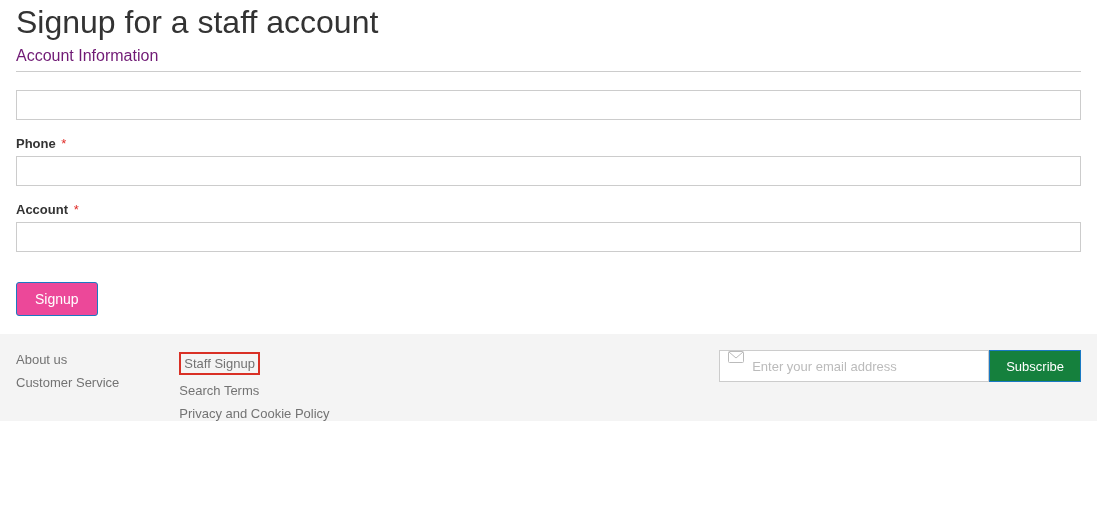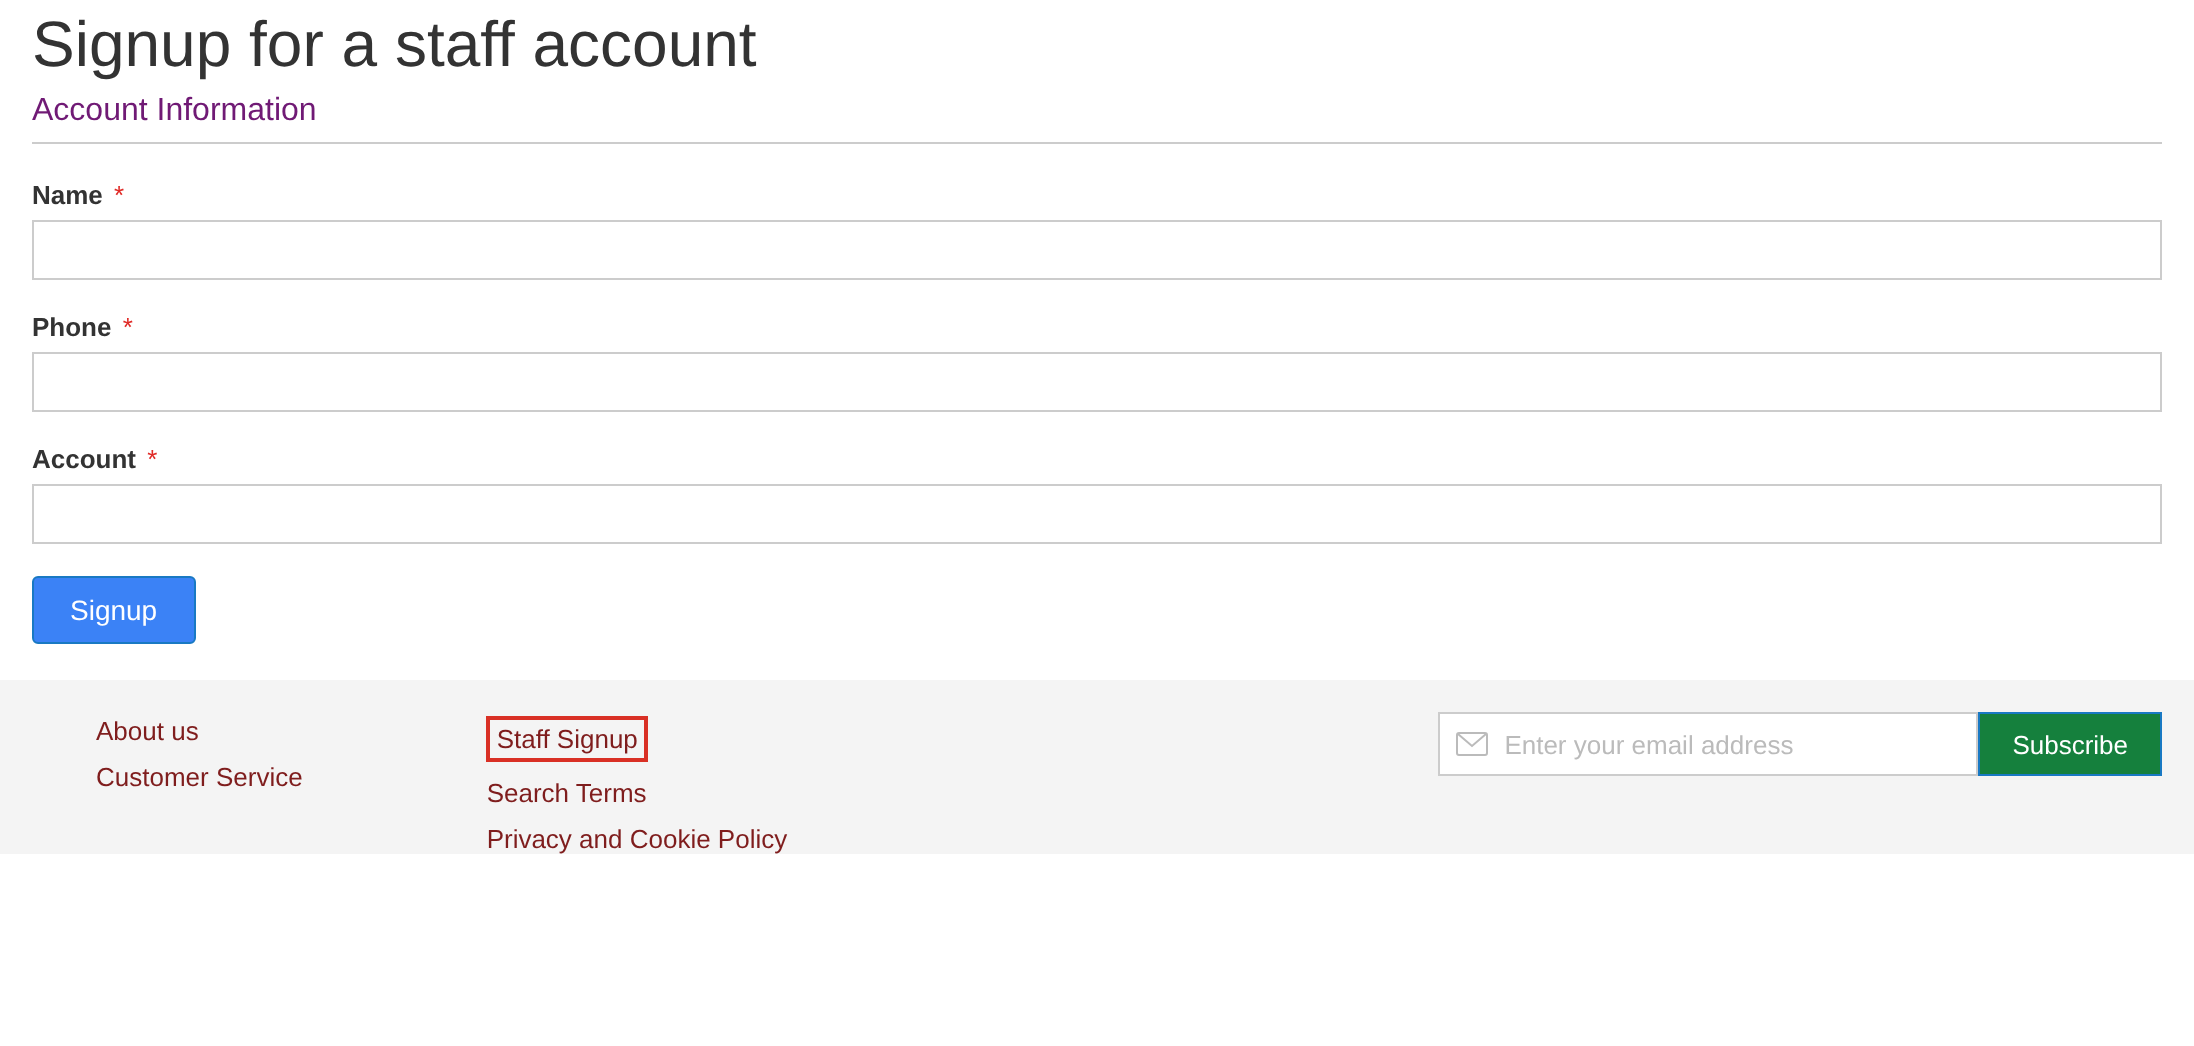--- a/index.html
+++ b/index.html
@@ -43,67 +43,67 @@
   .text-input {
     width: 100%;
     height: 30px;
     border: 1px solid #ccc;
     padding: 4px 8px;
     font-size: 13px;
     background: #fff;
   }
   .btn-primary {
     display: inline-block;
-    background: #3b82f6;
+    background: #ec4899;
     color: #fff;
     border: 1px solid #1979c3;
     padding: 8px 18px;
     font-size: 14px;
     border-radius: 3px;
     cursor: pointer;
+    margin-top: 14px;
   }
   .footer {
     background: #f4f4f4;
     padding: 18px 16px 0 16px;
     display: flex;
     align-items: flex-start;
     gap: 60px;
     position: relative;
     min-height: 74px;
   }
   .footer-col {
     display: flex;
     flex-direction: column;
     gap: 8px;
     font-size: 13px;
     color: #555;
   }
   .footer-col a {
-    color: #7f1d1d;
+    color: #737373;
     text-decoration: none;
     cursor: pointer;
-    margin-left: 32px;
   }
   .footer-link-highlighted {
     border: 2px solid #d93025;
     padding: 2px 3px;
     display: inline-block;
     width: fit-content;
   }
   .newsletter {
     position: absolute;
     right: 16px;
     top: 16px;
     display: flex;
     align-items: stretch;
   }
   .newsletter-input-wrap {
     position: relative;
     display: flex;
-    align-items: center;
+    align-items: flex-start;
     background: #fff;
     border: 1px solid #ccc;
     width: 270px;
   }
   .newsletter-input-wrap svg {
     margin-left: 8px;
     flex-shrink: 0;
   }
   .newsletter-input {
     border: none;
@@ -128,24 +128,20 @@
 </head>
 <body>
 
 <div class="page">
 
   <h1 class="page-title">Signup for a staff account</h1>
 
   <div class="section-title">Account Information</div>
 
   <div class="form-group">
-    <div class="label-row">
-      <span>Name</span>
-      <span class="req">*</span>
-    </div>
     <input type="text" class="text-input" value="" style="">
   </div>
 
   <div class="form-group">
     <div class="label-row">
       <span>Phone</span>
       <span class="req">*</span>
     </div>
     <input type="text" class="text-input" value="" style="">
   </div>

